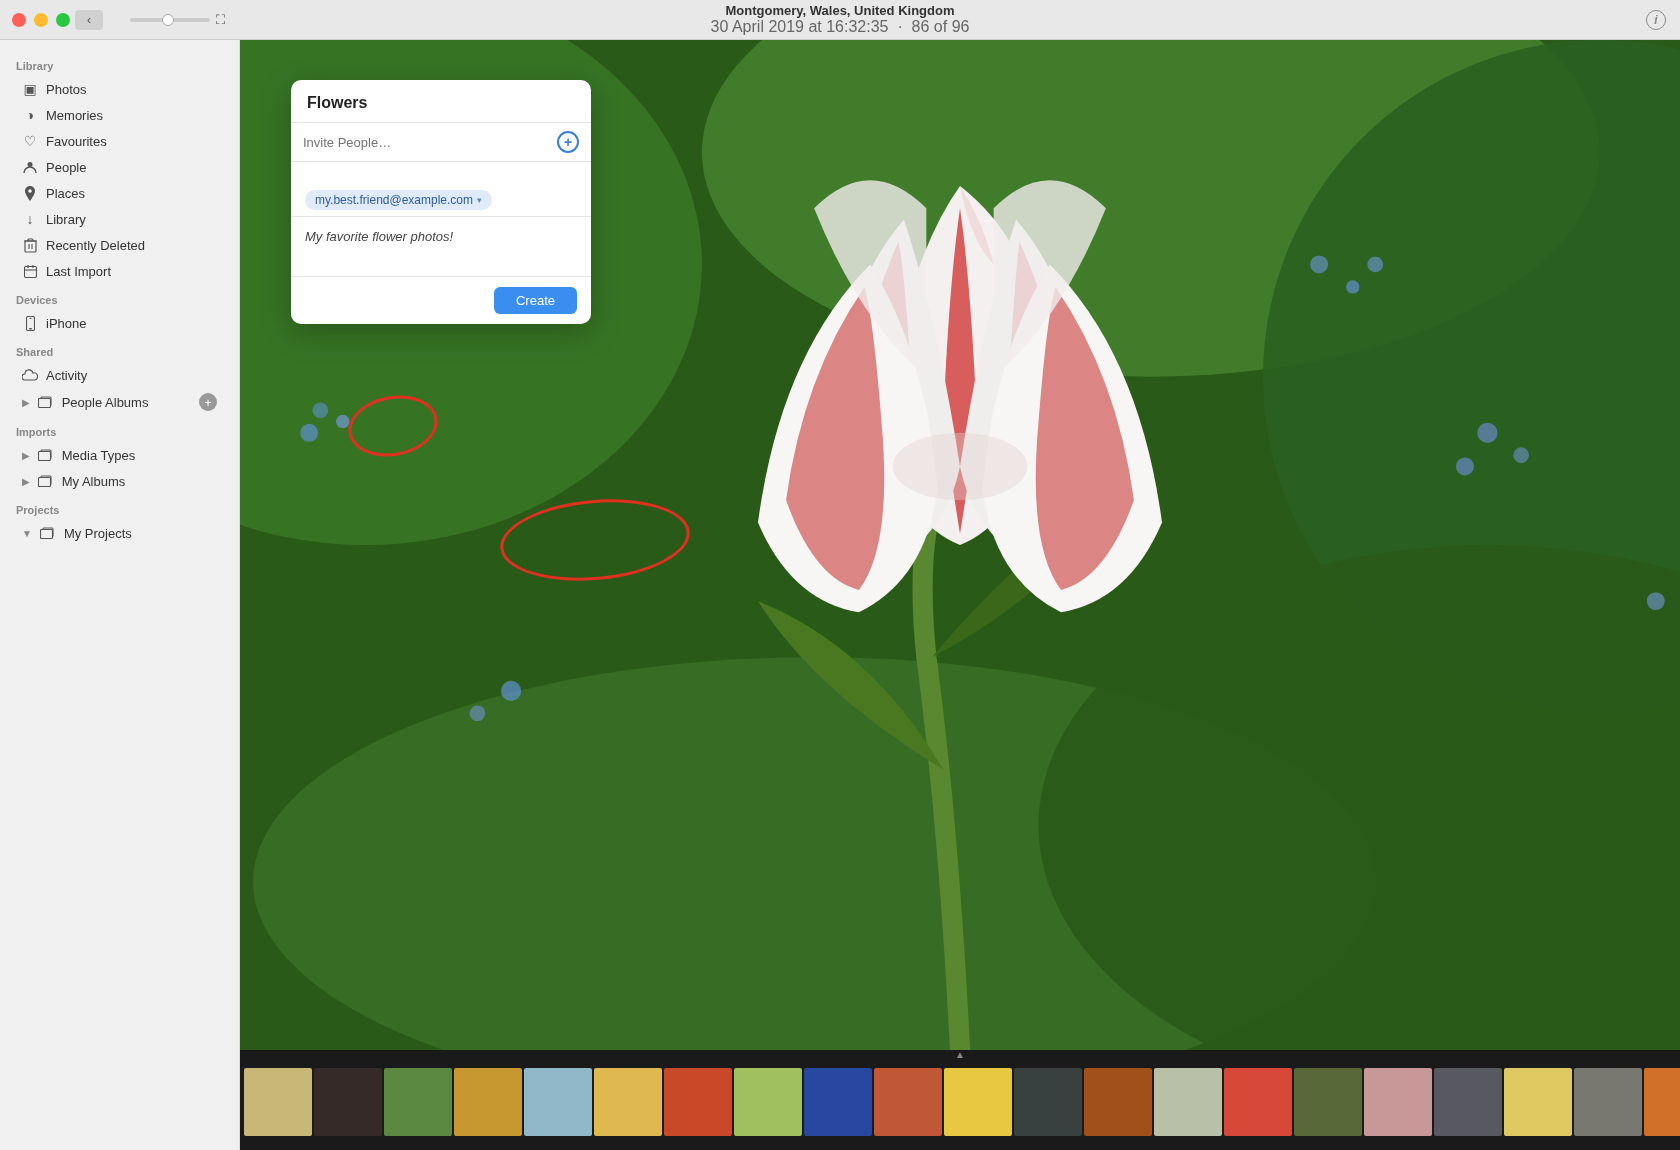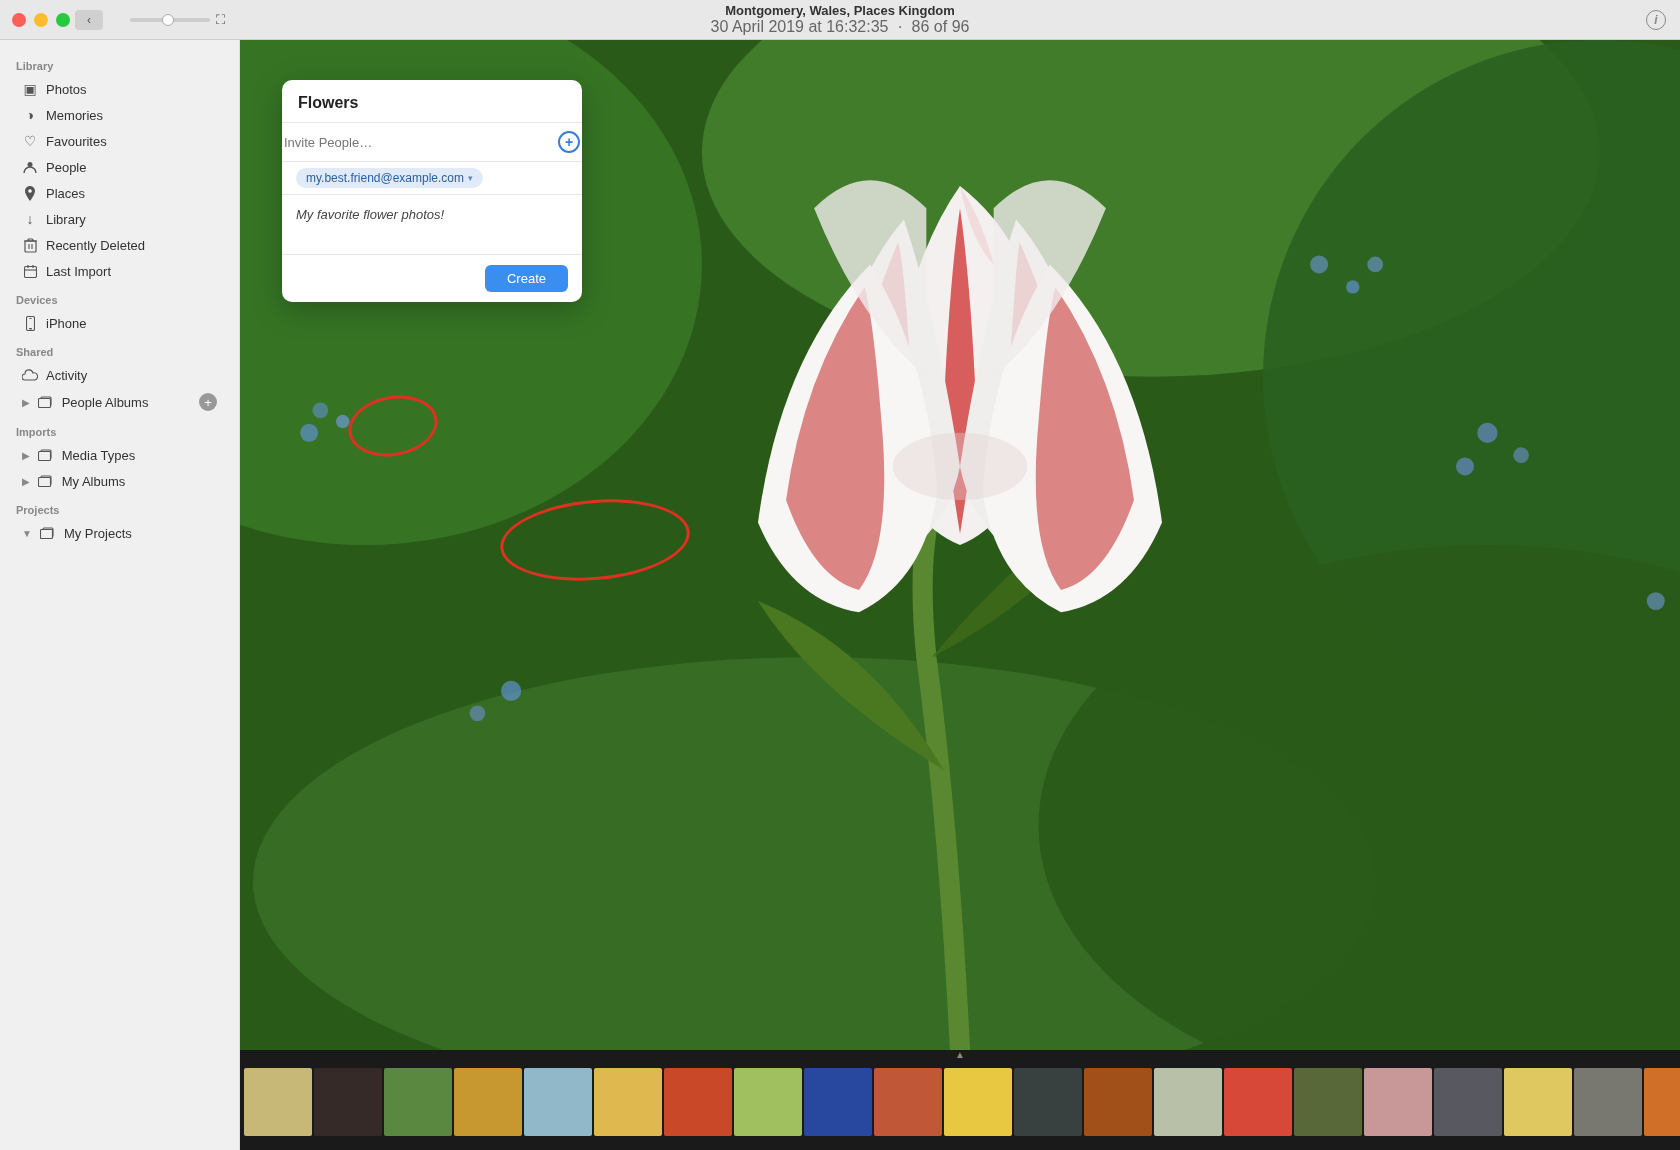--- a/index.html
+++ b/index.html
@@ -247,21 +247,21 @@
       top: 0;
       left: 0;
       right: 0;
       bottom: 0;
       pointer-events: none;
       z-index: 10;
     }
     .dialog {
       position: absolute;
       top: 40px;
-      left: 42px;
+      left: 51px;
       width: 300px;
       background: white;
       border-radius: 10px;
       box-shadow: 0 8px 30px rgba(0,0,0,0.25);
       overflow: hidden;
       pointer-events: all;
     }
     .dialog-title-bar {
       padding: 14px 16px 10px;
       border-bottom: 1px solid #e5e5e5;
@@ -271,21 +271,21 @@
       font-weight: 600;
       color: #222;
       width: 100%;
       border: none;
       outline: none;
       background: transparent;
     }
     .dialog-invite-row {
       display: flex;
       align-items: center;
-      padding: 8px 2px;
+      padding: 8px 12px;
       border-bottom: 1px solid #e5e5e5;
       gap: 8px;
     }
     .invite-input {
       flex: 1;
       border: none;
       outline: none;
       font-size: 13px;
       color: #aaa;
       background: transparent;
@@ -310,20 +310,21 @@
     }
     .email-tag {
       display: inline-flex;
       align-items: center;
       background: #e0eaf8;
       border-radius: 12px;
       padding: 3px 10px;
       font-size: 12px;
       color: #2c5fa0;
       gap: 4px;
+      margin-top: 22px;
     }
     .email-chevron {
       font-size: 9px;
       color: #5a88c8;
     }
     .dialog-message-area {
       padding: 10px 14px;
       border-bottom: 1px solid #e5e5e5;
       min-height: 60px;
       font-style: italic;
@@ -368,21 +369,21 @@
   <div class="titlebar-nav">
     <button class="nav-btn">‹</button>
   </div>
   <div class="titlebar-slider">
     <div class="slider-track">
       <div class="slider-thumb"></div>
     </div>
     <span style="font-size:13px; color:#555;">⛶</span>
   </div>
   <div class="titlebar-center">
-    <div class="titlebar-title">Montgomery, Wales, Places Kingdom</div>
+    <div class="titlebar-title">Montgomery, Wales, United Kingdom</div>
     <div class="titlebar-sub">
       <span>30 April 2019 at 16:32:35</span>
       &nbsp;·&nbsp;
       <span>86 of 96</span>
     </div>
   </div>
   <button class="info-btn">
     <span>i</span>
   </button>
 </div>

